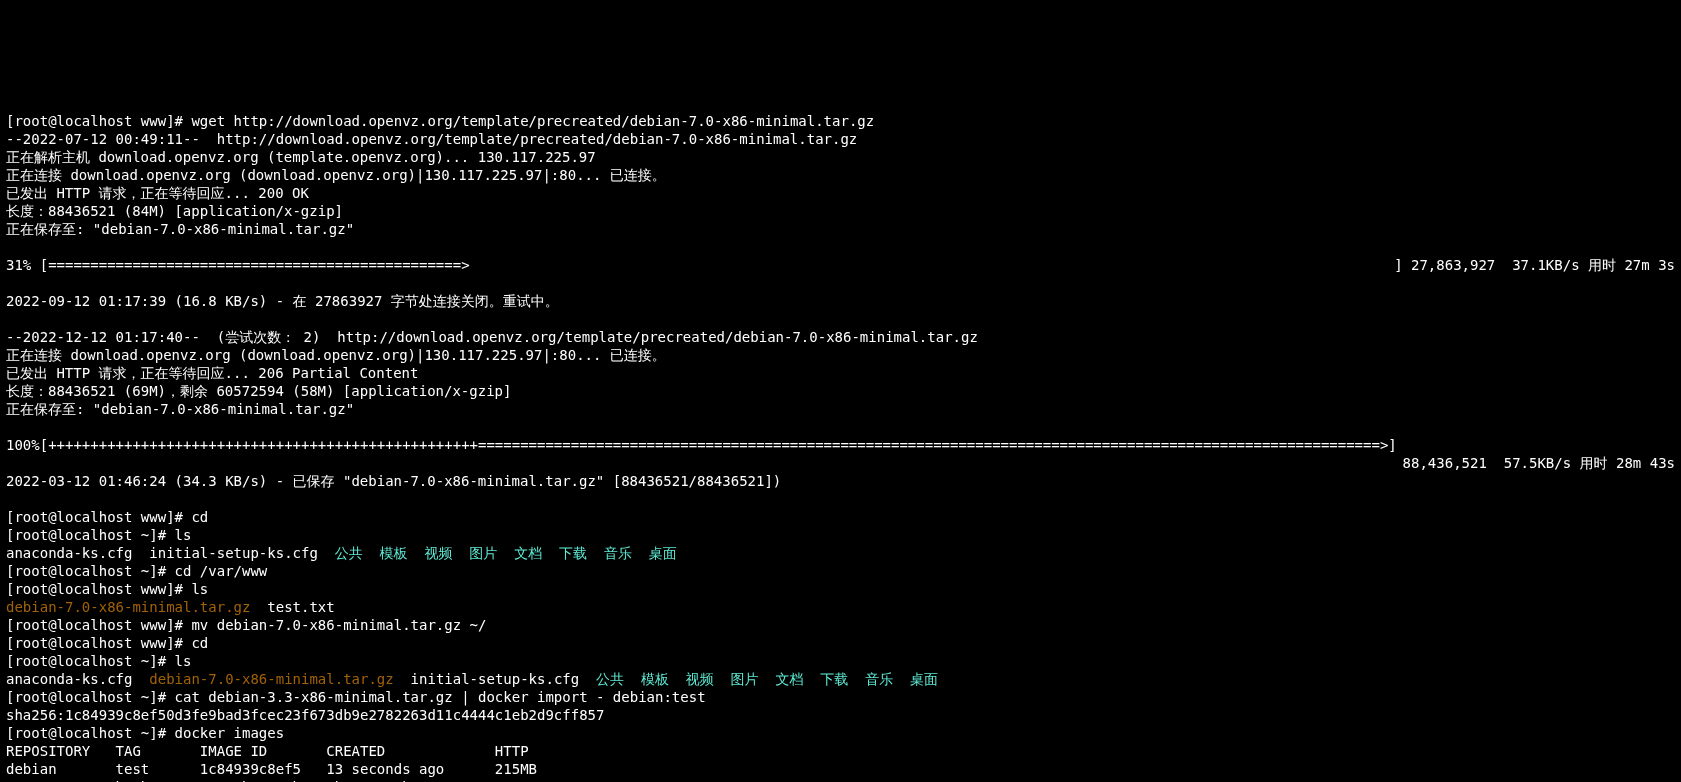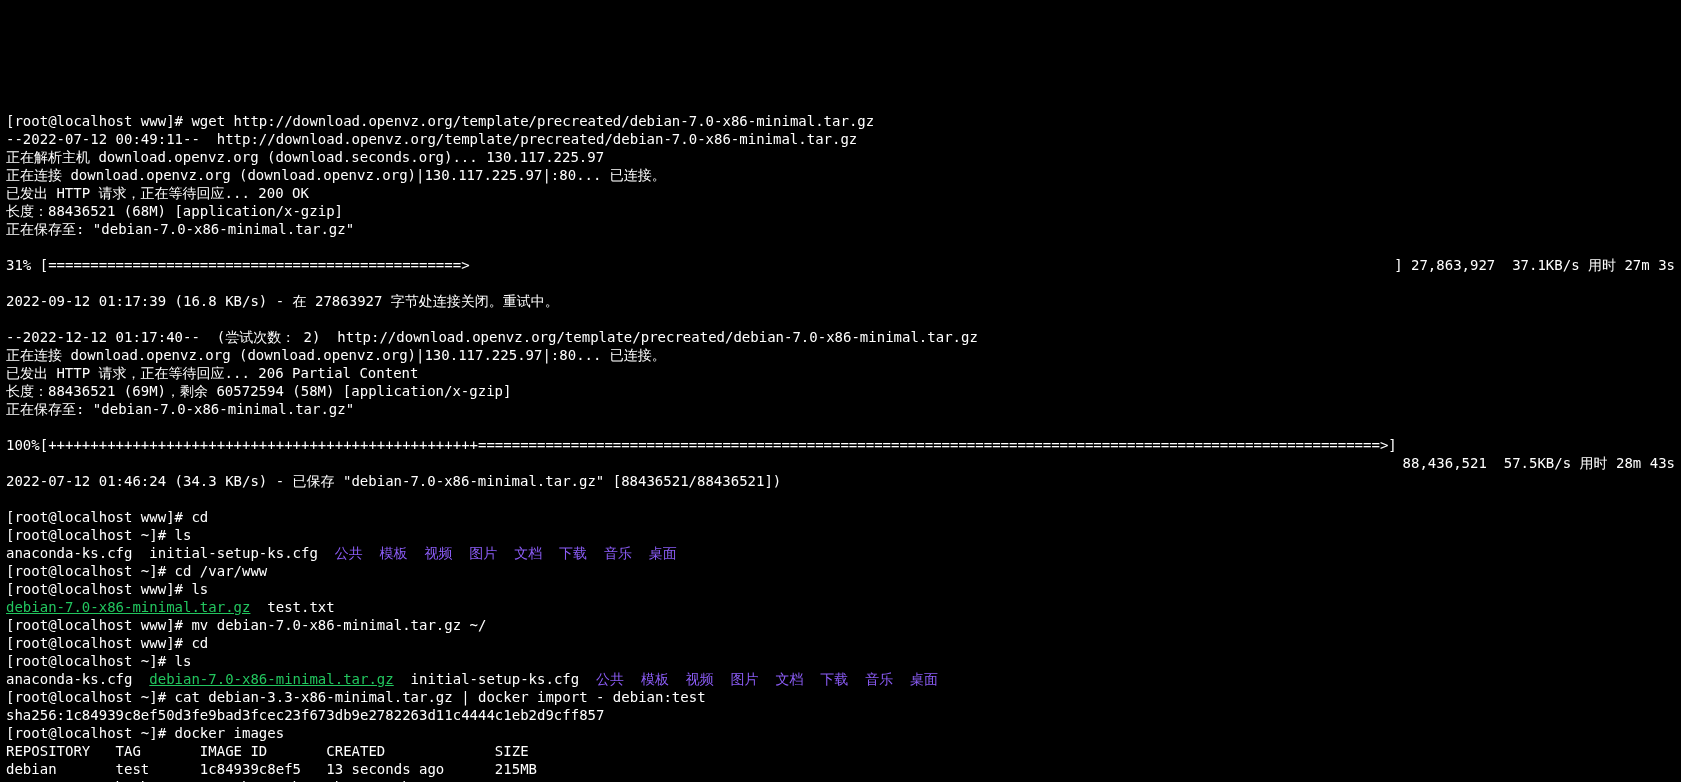--- a/index.html
+++ b/index.html
@@ -11,65 +11,65 @@
     font-size: 14px;
     line-height: 18px;
     width: 1681px;
     height: 782px;
     overflow: hidden;
     white-space: pre;
   }
   .term {
     padding: 4px 6px;
   }
-  .dir-blue   { color: #8b5cf6; }   
-  .tar-red    { color: #22c55e; text-decoration: underline; }
+  .dir-blue   { color: #5eead4; }   
+  .tar-red    { color: #a16207; }
 </style>
 </head>
 <body>
 
 
 
 <div class="term">
 <span>[root@localhost www]# </span><span>wget http://download.openvz.org/template/precreated/debian-7.0-x86-minimal.tar.gz</span>
 <span>--2022-07-12 00:49:11--  http://download.openvz.org/template/precreated/debian-7.0-x86-minimal.tar.gz</span>
-<span>正在解析主机 download.openvz.org (download.seconds.org)... 130.117.225.97</span>
+<span>正在解析主机 download.openvz.org (template.openvz.org)... 130.117.225.97</span>
 <span>正在连接 download.openvz.org (download.openvz.org)|130.117.225.97|:80... 已连接。</span>
 <span>已发出 HTTP 请求，正在等待回应... 200 OK</span>
-<span>长度：88436521 (68M) [application/x-gzip]</span>
+<span>长度：88436521 (84M) [application/x-gzip]</span>
 <span>正在保存至: "debian-7.0-x86-minimal.tar.gz"</span>
 
 <span>31% [=================================================&gt;</span><span style="float:right">] 27,863,927  37.1KB/s 用时 27m 3s</span>
 
 <span>2022-09-12 01:17:39 (16.8 KB/s) - 在 27863927 字节处连接关闭。重试中。</span>
 
 <span>--2022-12-12 01:17:40--  (尝试次数： 2)  http://download.openvz.org/template/precreated/debian-7.0-x86-minimal.tar.gz</span>
 <span>正在连接 download.openvz.org (download.openvz.org)|130.117.225.97|:80... 已连接。</span>
 <span>已发出 HTTP 请求，正在等待回应... 206 Partial Content</span>
 <span>长度：88436521 (69M)，剩余 60572594 (58M) [application/x-gzip]</span>
 <span>正在保存至: "debian-7.0-x86-minimal.tar.gz"</span>
 
 <span>100%[+++++++++++++++++++++++++++++++++++++++++++++++++++===========================================================================================================&gt;]</span><span style="float:right"> 88,436,521  57.5KB/s 用时 28m 43s</span>
 
-<span>2022-07-12 01:46:24 (34.3 KB/s) - 已保存 "debian-7.0-x86-minimal.tar.gz" [88436521/88436521])</span>
+<span>2022-03-12 01:46:24 (34.3 KB/s) - 已保存 "debian-7.0-x86-minimal.tar.gz" [88436521/88436521])</span>
 
 <span>[root@localhost www]# </span><span>cd</span>
 <span>[root@localhost ~]# </span><span>ls</span>
 <span>anaconda-ks.cfg  initial-setup-ks.cfg  </span><span class="dir-blue">公共</span>  <span class="dir-blue">模板</span>  <span class="dir-blue">视频</span>  <span class="dir-blue">图片</span>  <span class="dir-blue">文档</span>  <span class="dir-blue">下载</span>  <span class="dir-blue">音乐</span>  <span class="dir-blue">桌面</span>
 <span>[root@localhost ~]# </span><span>cd /var/www</span>
 <span>[root@localhost www]# </span><span>ls</span>
 <span class="tar-red">debian-7.0-x86-minimal.tar.gz</span><span>  test.txt</span>
 <span>[root@localhost www]# </span><span>mv debian-7.0-x86-minimal.tar.gz ~/</span>
 <span>[root@localhost www]# </span><span>cd</span>
 <span>[root@localhost ~]# </span><span>ls</span>
 <span>anaconda-ks.cfg  </span><span class="tar-red">debian-7.0-x86-minimal.tar.gz</span><span>  initial-setup-ks.cfg  </span><span class="dir-blue">公共</span>  <span class="dir-blue">模板</span>  <span class="dir-blue">视频</span>  <span class="dir-blue">图片</span>  <span class="dir-blue">文档</span>  <span class="dir-blue">下载</span>  <span class="dir-blue">音乐</span>  <span class="dir-blue">桌面</span>
 <span>[root@localhost ~]# </span><span>cat debian-3.3-x86-minimal.tar.gz | docker import - debian:test</span>
 <span>sha256:1c84939c8ef50d3fe9bad3fcec23f673db9e2782263d11c4444c1eb2d9cff857</span>
 <span>[root@localhost ~]# </span><span>docker images</span>
-<span>REPOSITORY   TAG       IMAGE ID       CREATED             SIZE</span>
+<span>REPOSITORY   TAG       IMAGE ID       CREATED             HTTP</span>
 <span>debian       test      1c84939c8ef5   13 seconds ago      215MB</span>
 <span>centos       bash      52254b33512b   About an hour ago   381MB</span>
 
 
 
 </div>
 
 
 
 

